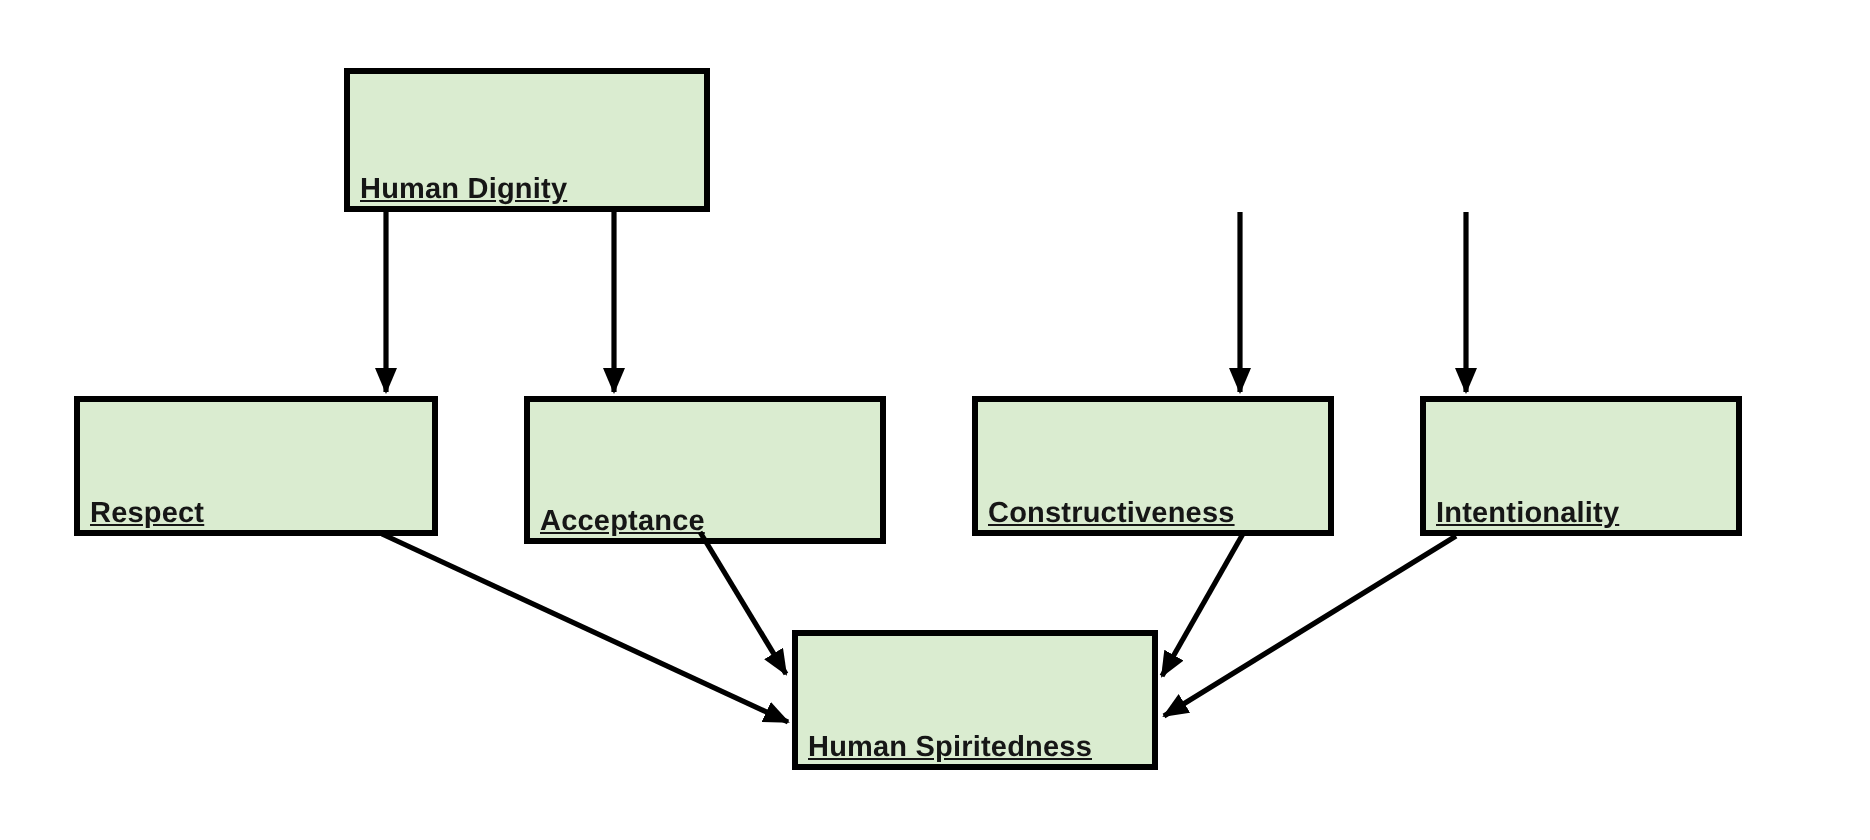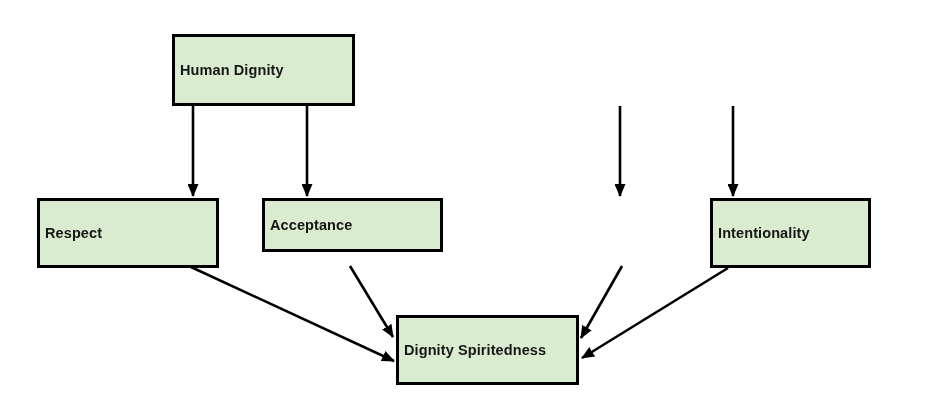--- a/index.html
+++ b/index.html
@@ -14,32 +14,33 @@
     background: var(--background, #ffffff);
     font-family: "Liberation Sans", sans-serif;
     overflow: hidden;
   }
   .node {
     position: absolute;
     box-sizing: border-box;
     background: var(--node-fill, #daecd0);
     border: 3px solid var(--node-border, #000000);
     display: flex;
-    align-items: center;
+    align-items: flex-end;
     padding-left: 5px;
     font-weight: bold;
     font-size: 14.5px;
     letter-spacing: 0.1px;
     color: var(--node-text, #161616);
+    text-decoration: underline;
   }
   
   .node-human-dignity      { left: 172px; top: 34px;  width: 183px; height: 72px; }
   .node-responsibility     { left: 577px; top: 34px;  width: 180px; height: 72px; }
   .node-respect            { left: 37px;  top: 198px; width: 182px; height: 70px; }
-  .node-acceptance         { left: 262px; top: 198px; width: 181px; height: 54px; }
+  .node-acceptance         { left: 262px; top: 198px; width: 181px; height: 74px; }
   .node-constructiveness   { left: 486px; top: 198px; width: 181px; height: 70px; }
   .node-intentionality     { left: 710px; top: 198px; width: 161px; height: 70px; }
   .node-public-spiritedness{ left: 396px; top: 315px; width: 183px; height: 70px; }
 
   svg.edge-layer {
     position: absolute;
     left: 0; top: 0;
     width: 935px;
     height: 420px;
     pointer-events: none;
@@ -60,27 +61,30 @@
 
 
   <div class="node node-respect">
     <span>Respect</span>
   </div>
 
   <div class="node node-acceptance">
     <span>Acceptance</span>
   </div>
 
+  <div class="node node-constructiveness">
+    <span>Constructiveness</span>
+  </div>
 
   <div class="node node-intentionality">
     <span>Intentionality</span>
   </div>
 
   <div class="node node-public-spiritedness">
-    <span>Dignity Spiritedness</span>
+    <span>Human Spiritedness</span>
   </div>
 
   <svg class="edge-layer" viewBox="0 0 935 420">
     <defs>
       <marker id="arrowhead" markerUnits="userSpaceOnUse" markerWidth="13" markerHeight="11" viewBox="0 0 13 11" refX="12" refY="5.5" orient="auto">
         <path d="M0,0 L13,5.5 L0,11 Z" fill="#000000"></path>
       </marker>
     </defs>
     <line x1="193" y1="106" x2="193" y2="196" marker-end="url(#arrowhead)"></line>
     <line x1="307" y1="106" x2="307" y2="196" marker-end="url(#arrowhead)"></line>

